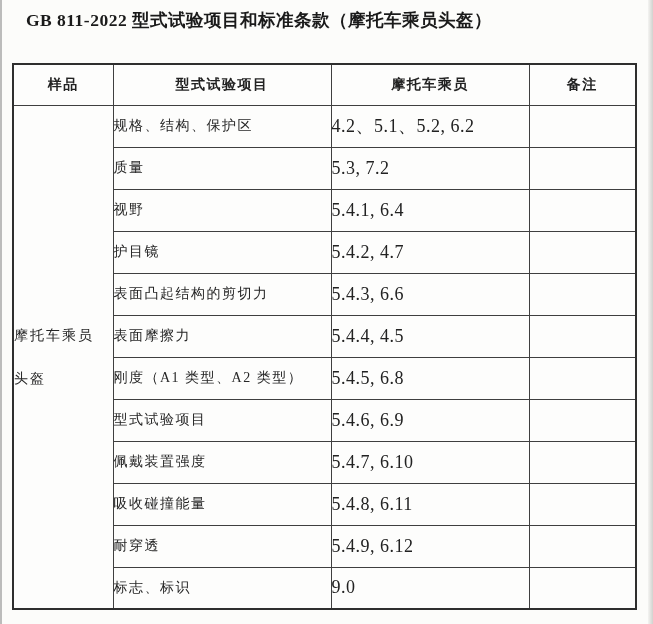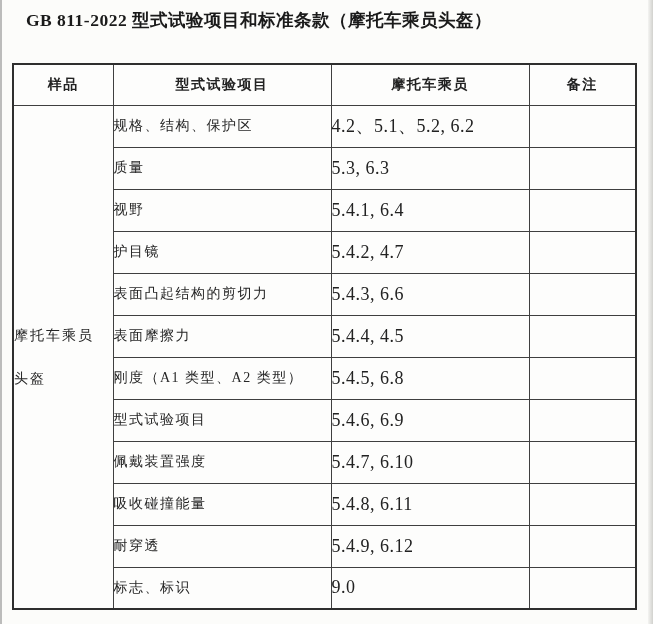--- a/index.html
+++ b/index.html
@@ -106,21 +106,21 @@
       <td class="sample-cell" rowspan="12">
         <div class="line">摩托车乘员</div>
         <div class="line">头盔</div>
       </td>
       <td class="item-cell">规格、结构、保护区</td>
       <td class="clause-cell">4.2、5.1、5.2, 6.2</td>
       <td class="remark-cell"></td>
     </tr>
     <tr>
       <td class="item-cell">质量</td>
-      <td class="clause-cell">5.3, 6.3</td>
+      <td class="clause-cell">5.3, 7.2</td>
       <td class="remark-cell"></td>
     </tr>
     <tr>
       <td class="item-cell">视野</td>
       <td class="clause-cell">5.4.1, 6.4</td>
       <td class="remark-cell"></td>
     </tr>
     <tr>
       <td class="item-cell">护目镜</td>
       <td class="clause-cell">5.4.2, 4.7</td>

